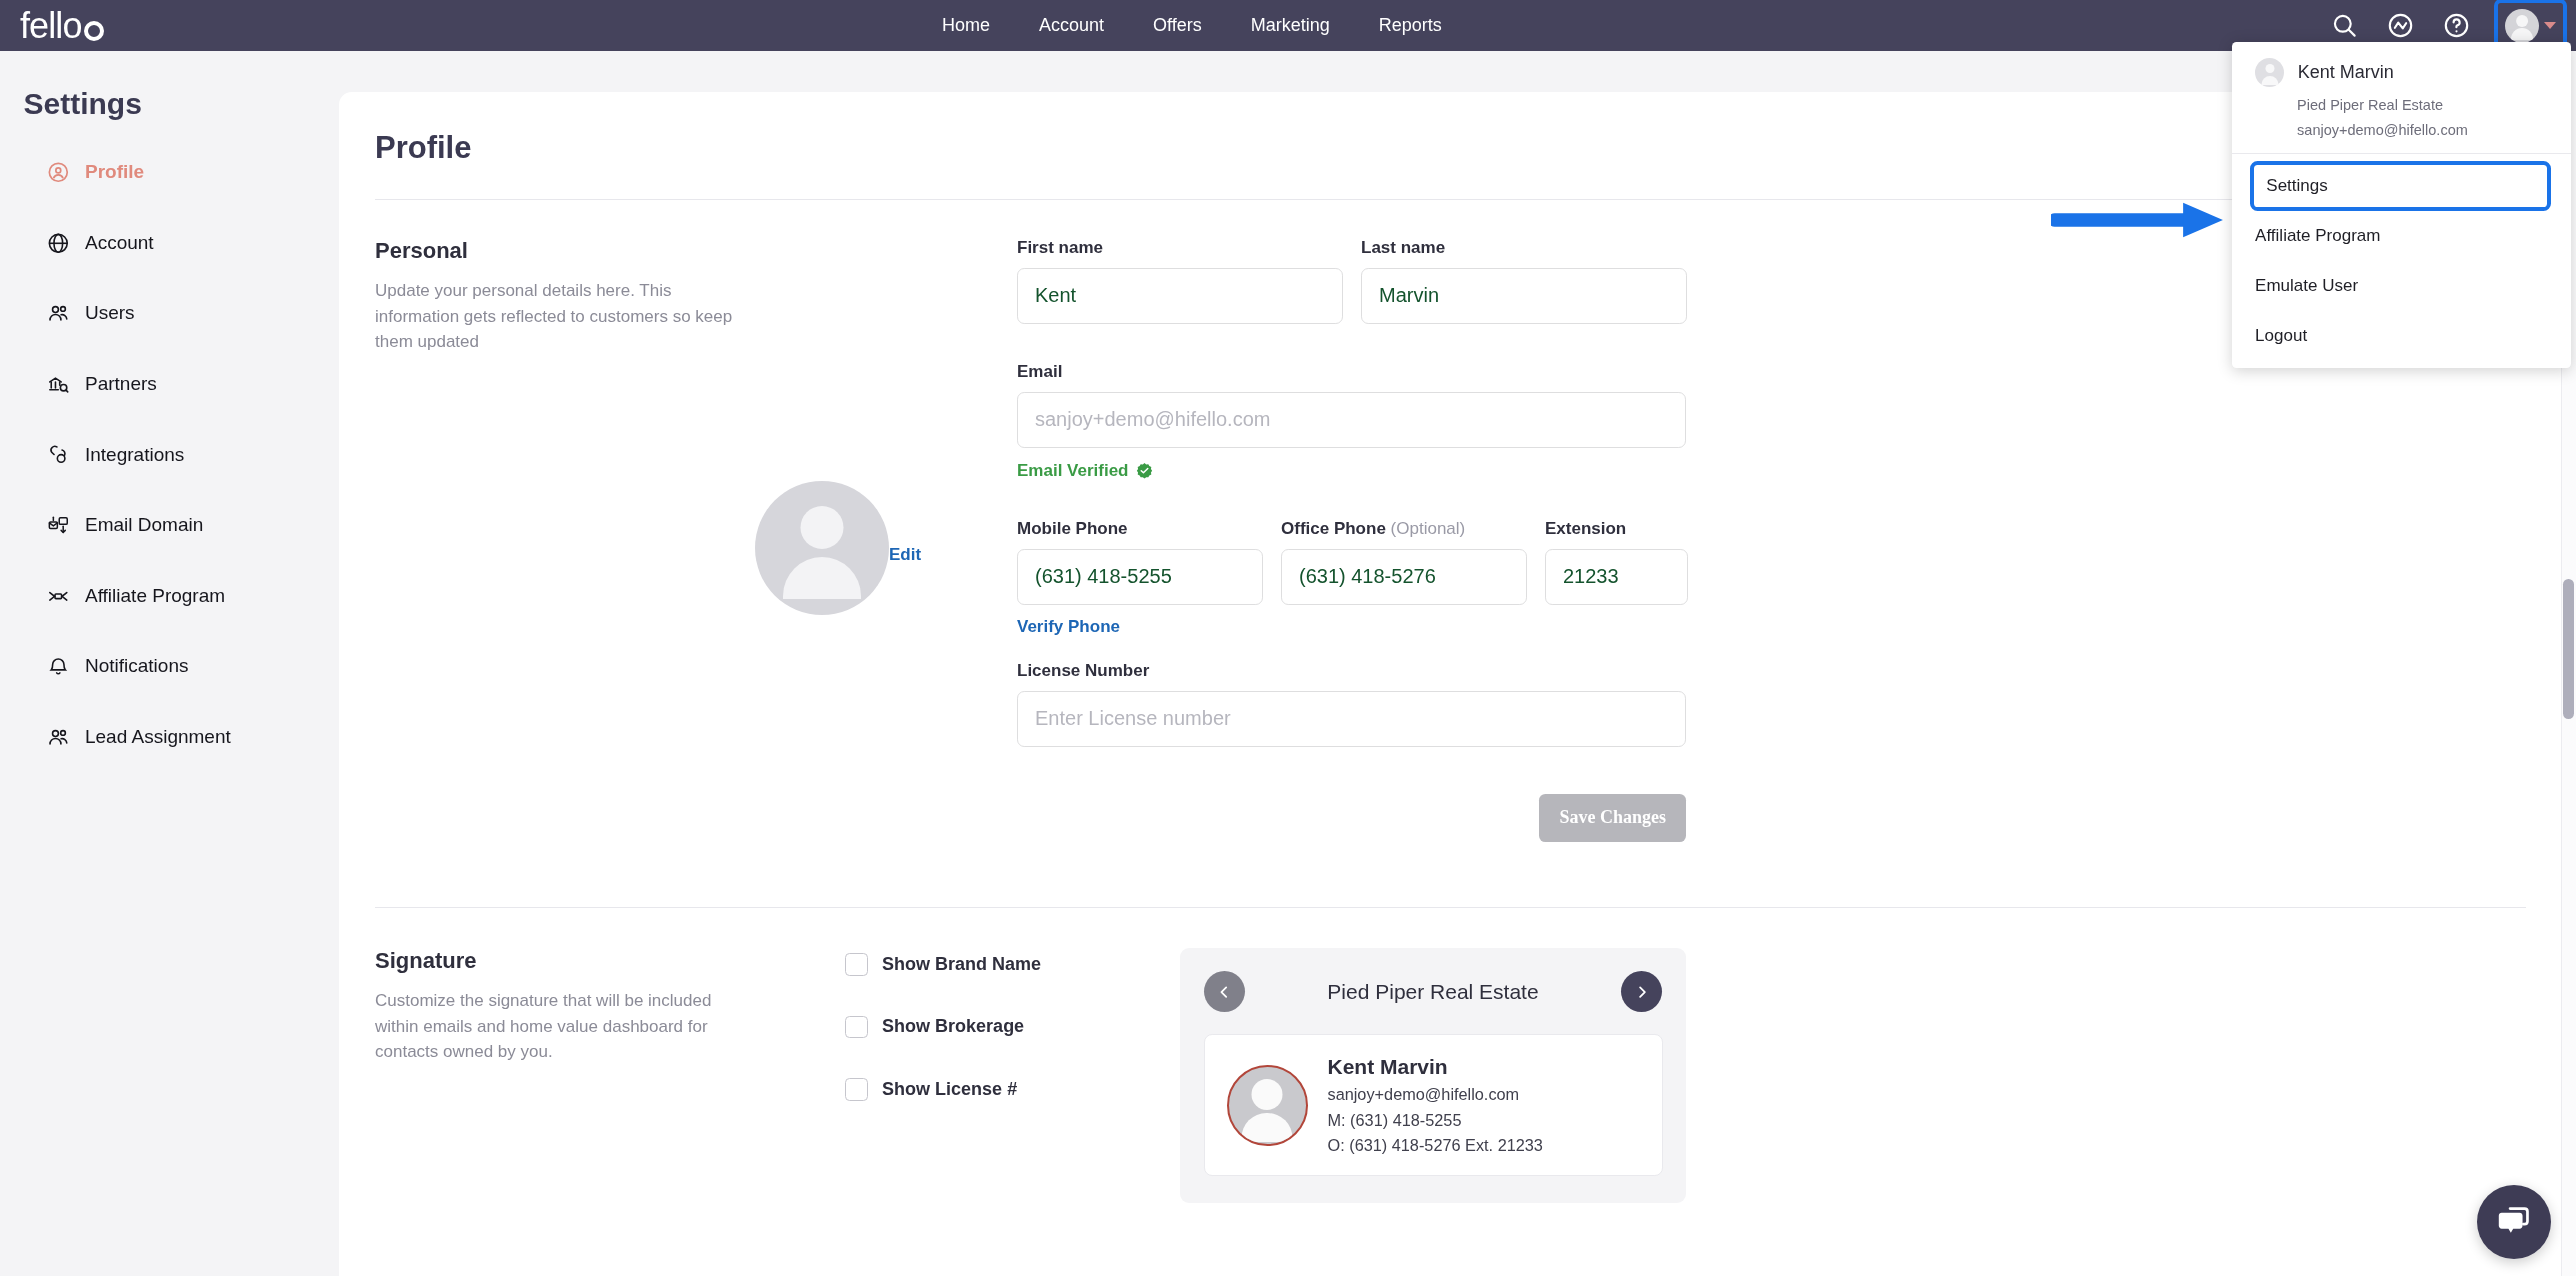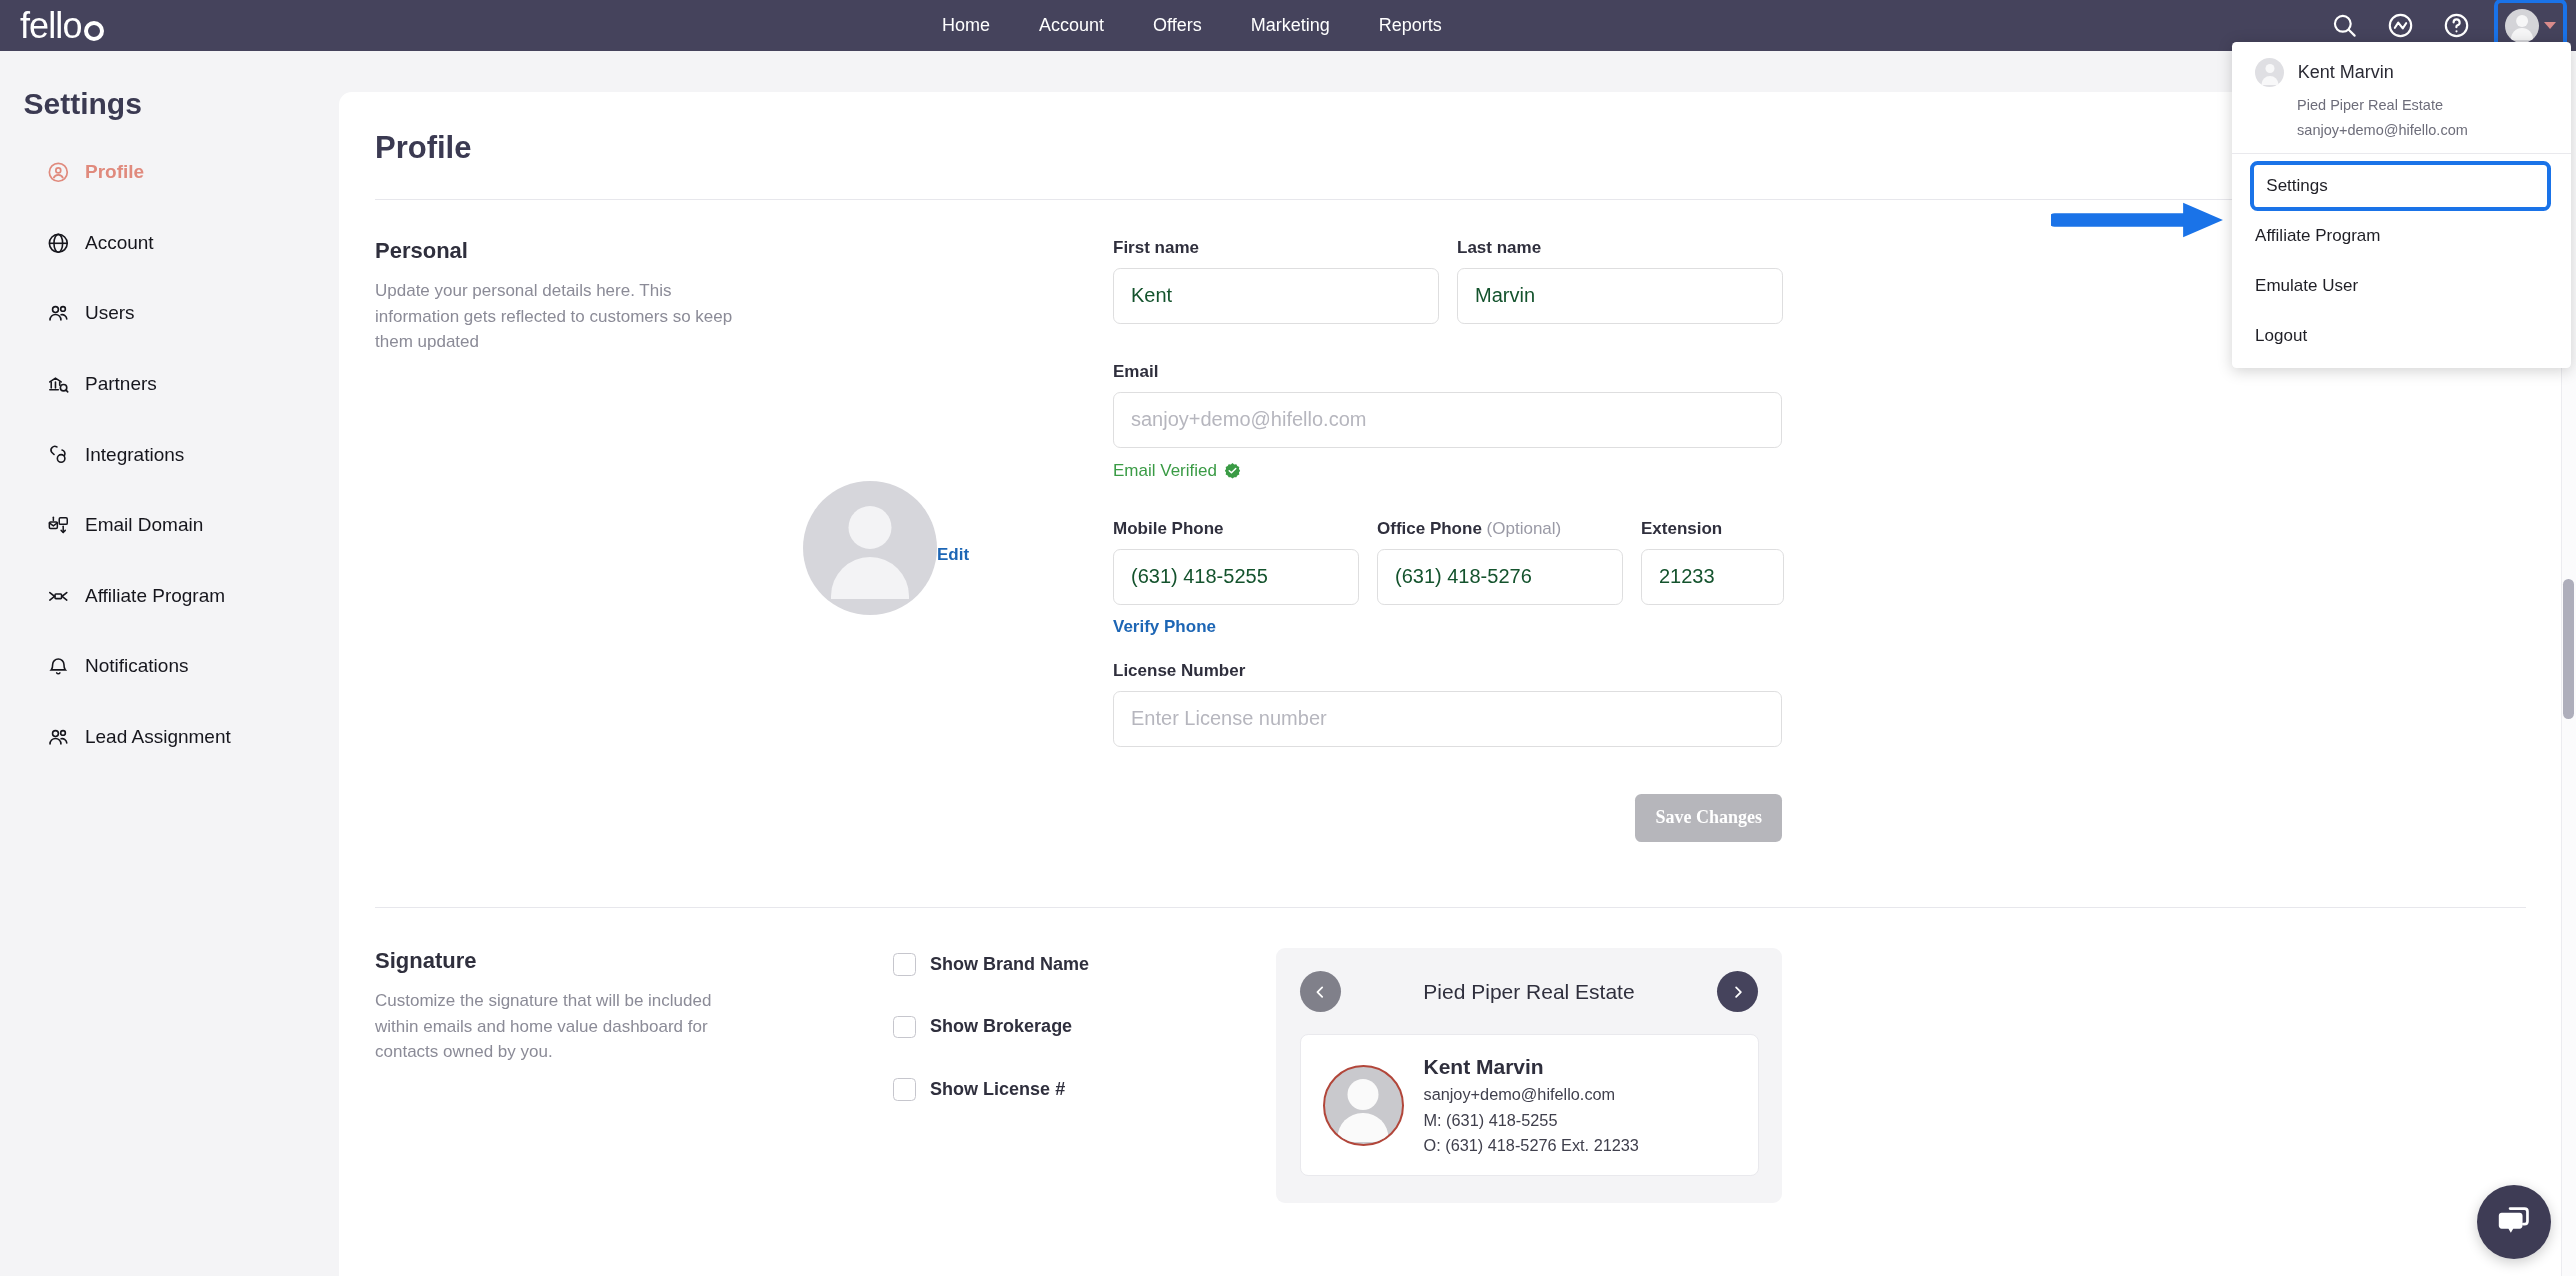--- a/index.html
+++ b/index.html
@@ -206,21 +206,20 @@
     font-size: 31px; font-weight: bold; color: #3b3a52;
     margin: 38px 0 0 36px;
   }
   .hr {
     height: 0.9px; background: #e7e7ec;
     margin: 33px 36px 0 36px;
   }
   .section {
     display: flex;
     padding: 38px 36px 0 36px;
-    gap: 48px;
   }
   .sec-left { width: 380px; flex: none; }
   .sec-h { font-size: 22px; font-weight: bold; color: #2f2f3d; }
   .sec-p { font-size: 17px; color: #8b8b97; line-height: 1.5; margin-top: 14.5px; max-width: 362px; }
 
   .avatar-col {
     width: 181px; flex: none;
     display: flex; flex-direction: row; align-items: center;
     padding-top: 16.3px;
   }
@@ -267,21 +266,21 @@
   .f-input::placeholder { color: #b6b6be; }
   .w-first { width: 326px; }
   .w-last { width: 326px; }
   .w-email { width: 669px; }
   .w-mobile { width: 246px; }
   .w-office { width: 246px; }
   .w-ext { width: 143px; }
   .w-license { width: 669px; }
   .verified {
     display: flex; align-items: center; gap: 7.2px;
-    color: #3a9b45; font-size: 17px; font-weight: normal;
+    color: #3a9b45; font-size: 17px; font-weight: bold;
     margin-top: 12.7px;
   }
   .badge-check {
     width: 17px; height: 17px;
     display: inline-flex; align-items: center; justify-content: center;
   }
   .verify-phone {
     color: #1d66b5; font-weight: bold; font-size: 17px;
     margin-top: 12.7px; cursor: pointer;
   }

